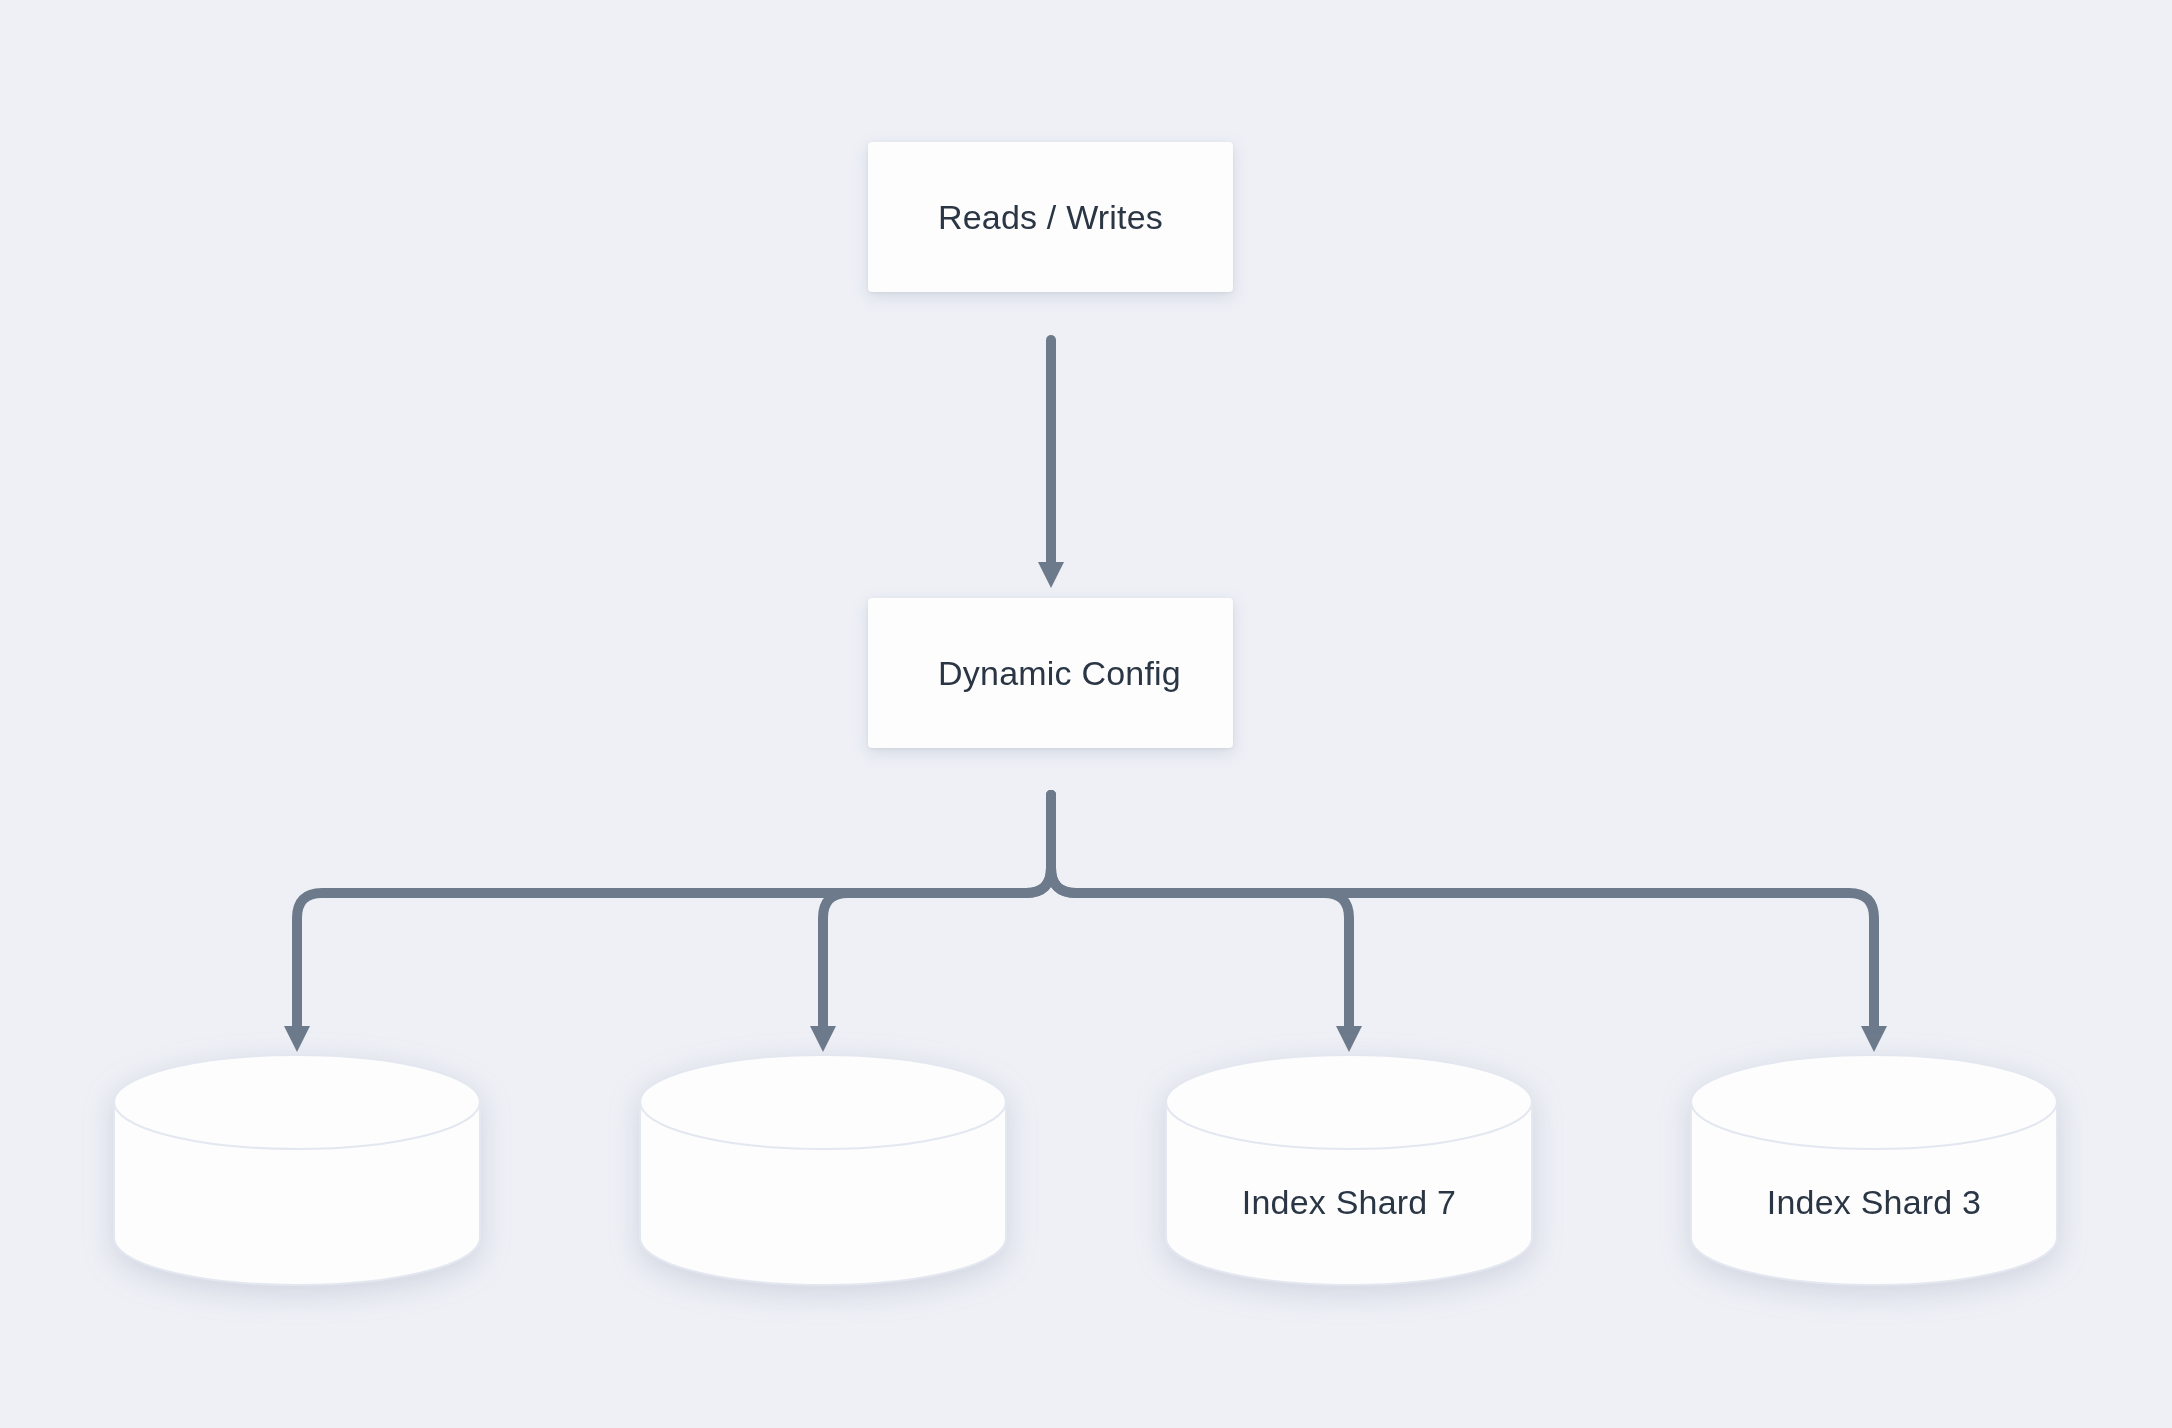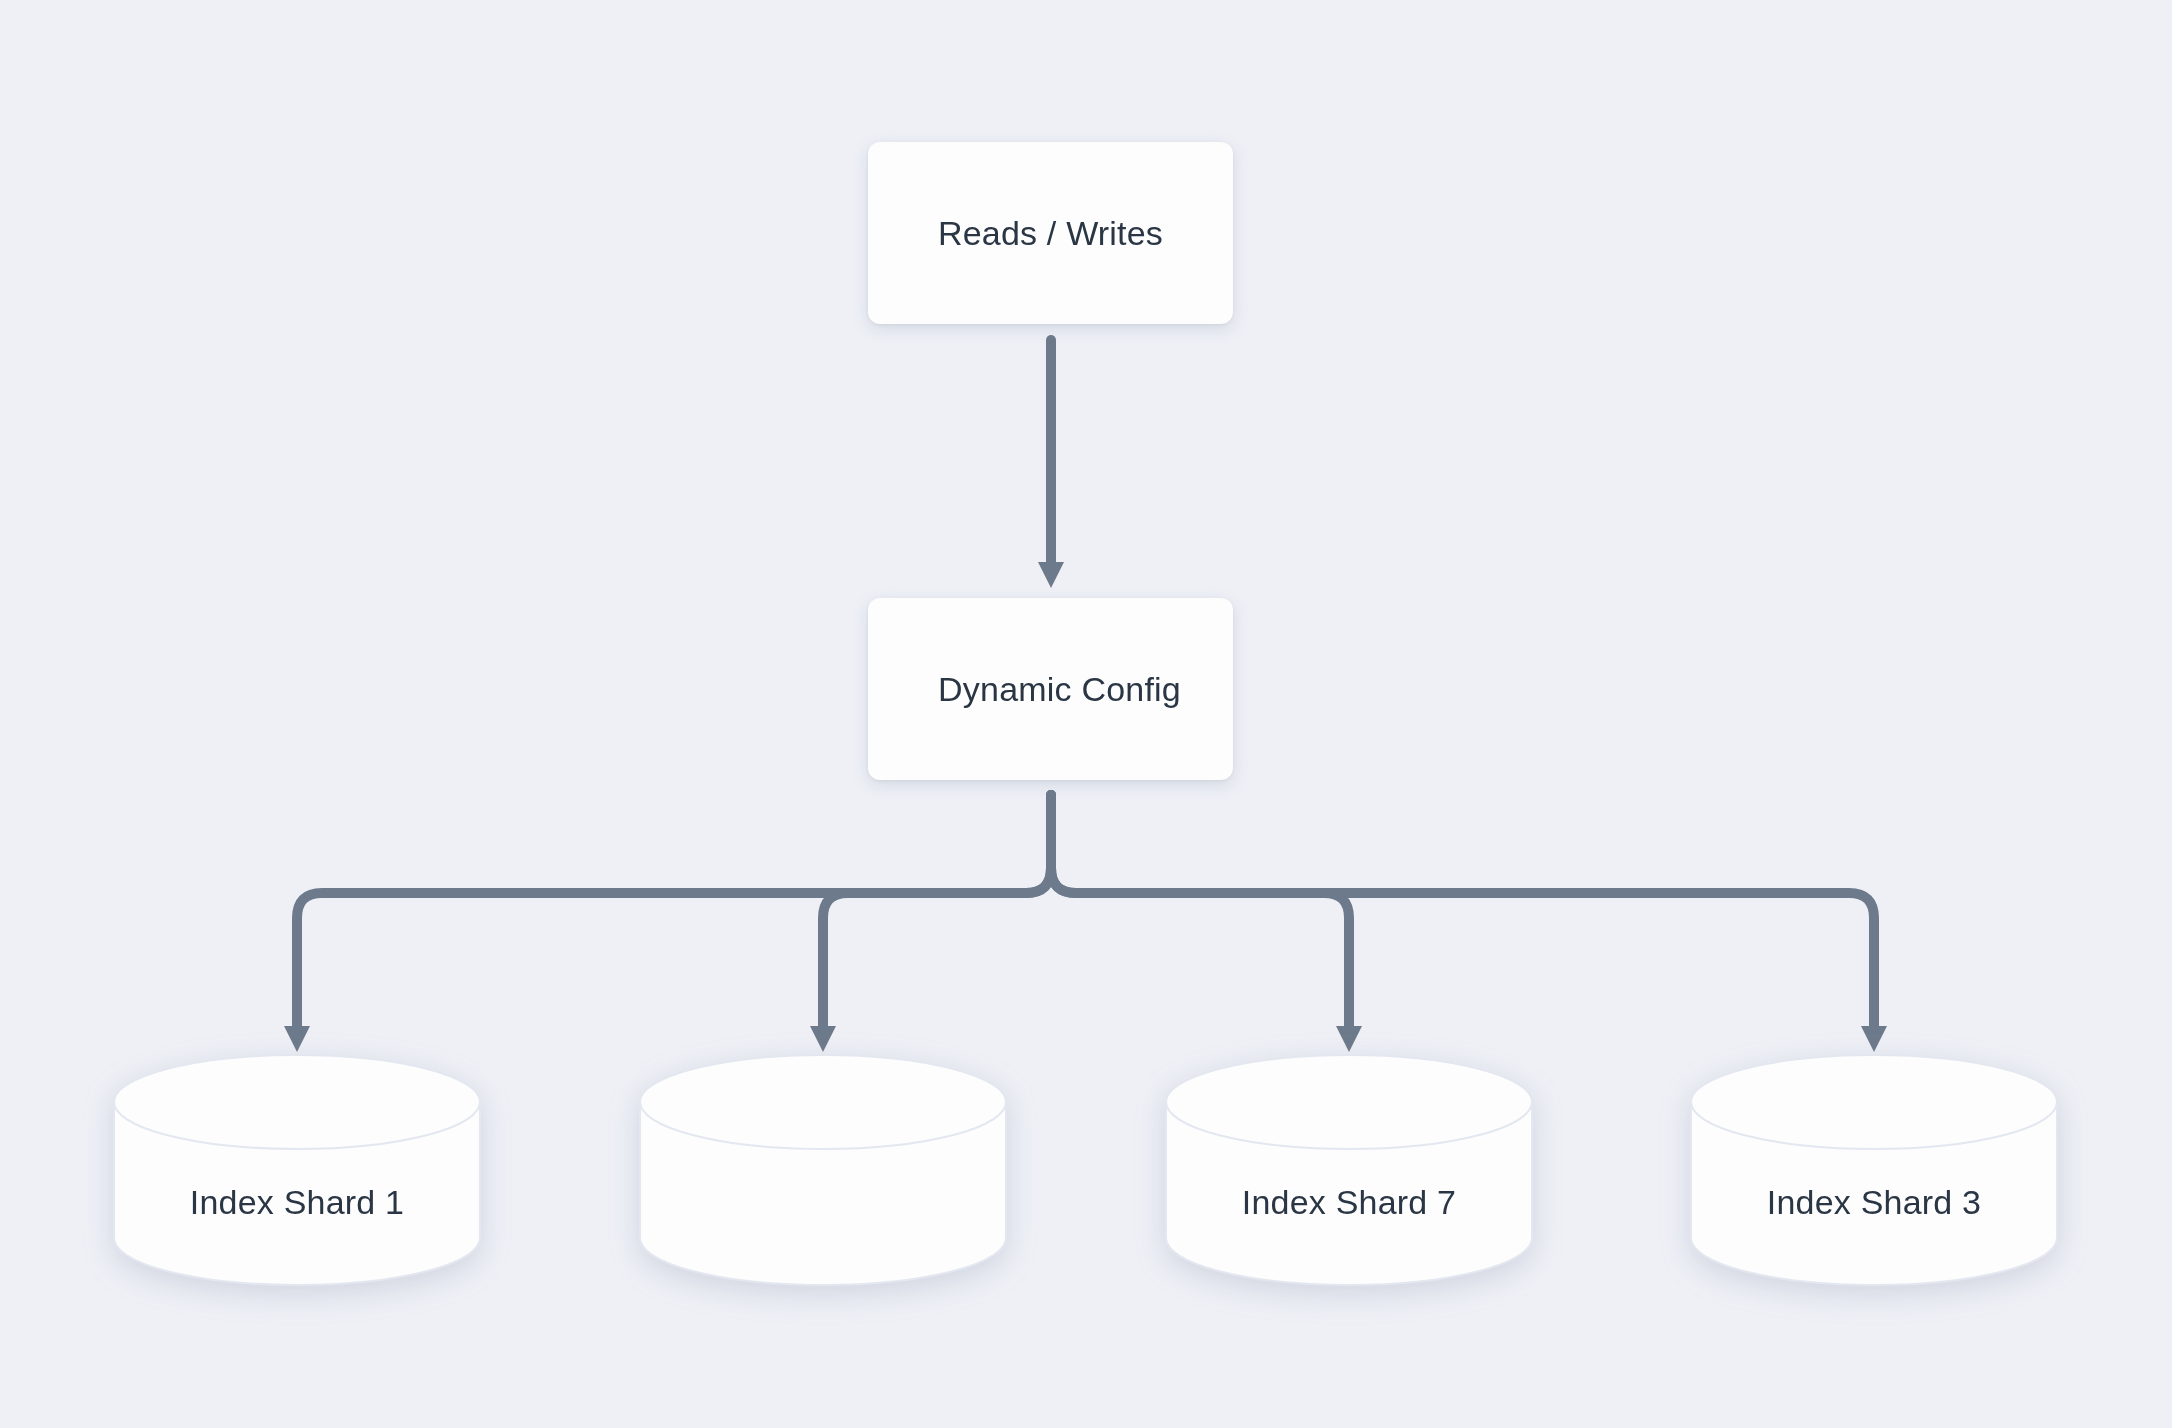--- a/index.html
+++ b/index.html
@@ -43,23 +43,23 @@
     fill:var(--node-fill);
     stroke:var(--cylinder-stroke);
     stroke-width:2;
   }
   .cylinder{
     filter:drop-shadow(0px 8px 14px rgba(122,133,158,0.25));
   }
   .node{
     position:absolute;
     width:365px;
-    height:182px;
+    height:150px;
     background:var(--node-fill);
-    border-radius:12px;
+    border-radius:4px;
     box-shadow:0 5px 16px rgba(125,135,160,0.22), 0 1px 3px rgba(125,135,160,0.12);
     display:flex;
     align-items:center;
     justify-content:center;
     color:var(--node-text);
     font-size:34px;
     font-weight:500;
     letter-spacing:0.2px;
   }
   .node-reads{ left:868px; top:142px; }
@@ -126,17 +126,16 @@
     </g>
   </svg>
 
   <div class="node node-reads">
     <span>Reads / Writes</span>
   </div>
   <div class="node node-config">
     <span>Dynamic Config</span>
   </div>
 
-  <div class="shard-label shard-1">Index Shard 1</div>
   <div class="shard-label shard-3">Index Shard 7</div>
   <div class="shard-label shard-4">Index Shard 3</div>
 
 </div>
 
 </body></html>

